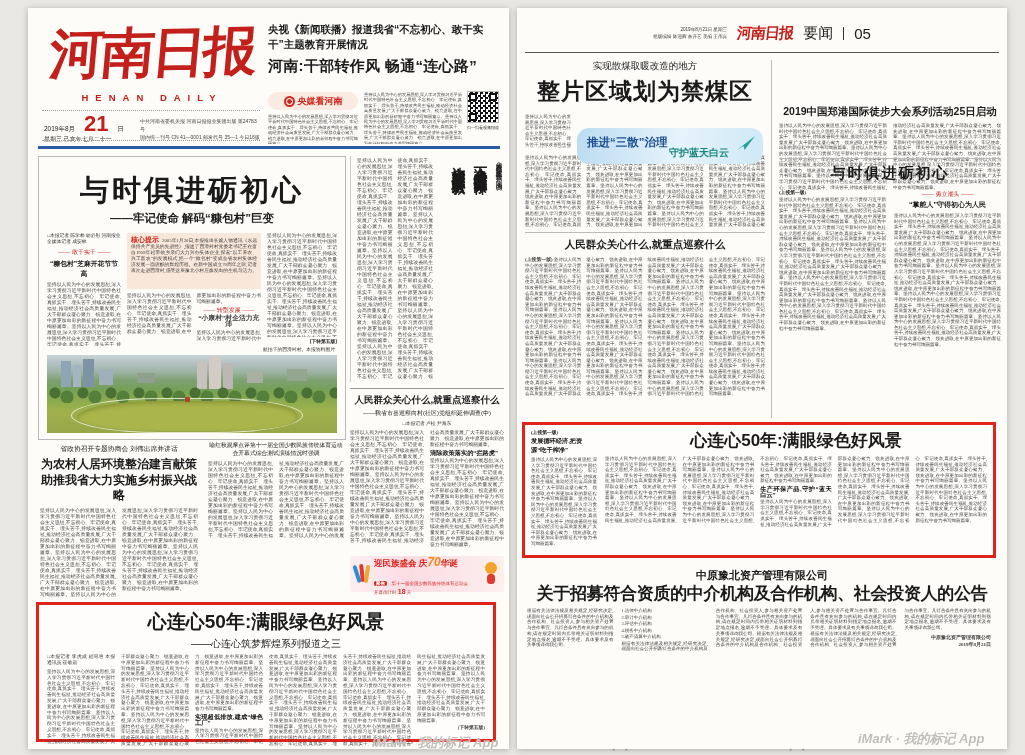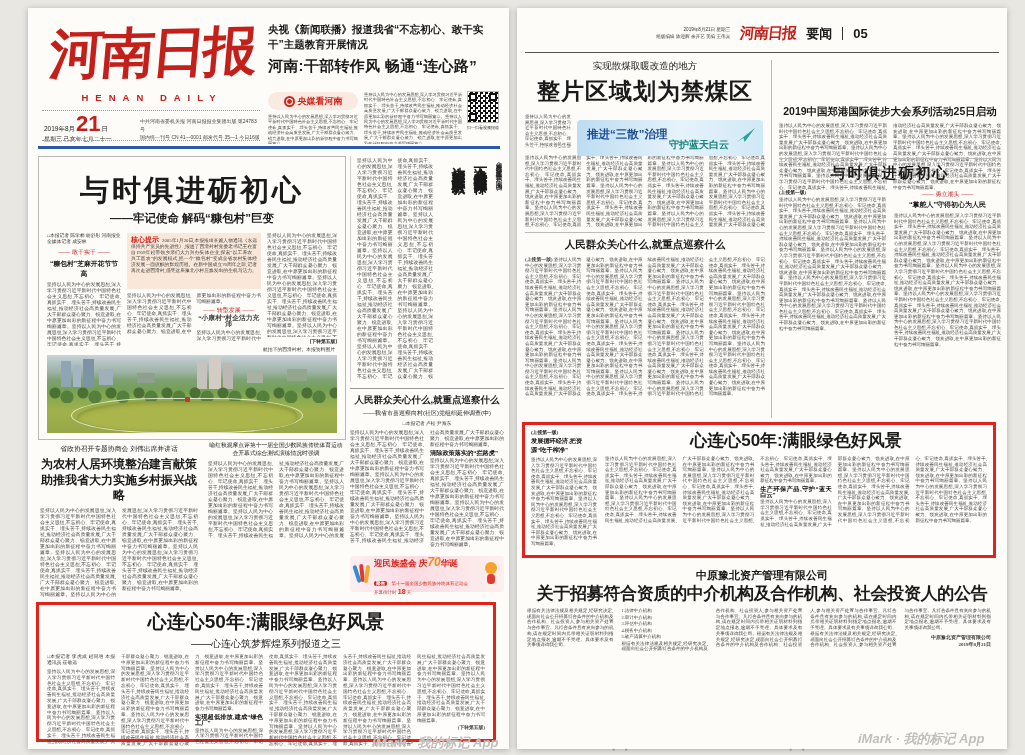--- a/index.html
+++ b/index.html
@@ -15,21 +15,21 @@
   #lp-logo{left:18px;top:12px;width:212px;font-family:"Liberation Serif",serif;font-weight:bold;
            font-size:54px;line-height:66px;color:#c4201b;text-align:center;letter-spacing:-3px;
            transform:skewX(-6deg) rotate(-1deg);}
   #lp-logo-en{left:18px;top:84px;width:212px;text-align:center;font-size:9.5px;letter-spacing:7px;
            color:#c4201b;font-weight:bold;}
   .dotrule{border-top:1px dotted #9a9a9a;height:0;}
   #lp-dot1{left:14px;top:102px;width:218px;}
   #lp-dot2{left:14px;top:132px;width:218px;}
   #lp-dateblk{left:16px;top:106px;width:92px;font-size:6.5px;color:#222;}
   #lp-dateblk .day{font-size:22px;font-weight:bold;color:#c4201b;line-height:20px;margin:0 1px;}
-  #lp-dateblk .row1{display:flex;align-items:flex-end;}
+  #lp-dateblk .row1{display:flex;align-items:flex-end;gap:8px;}
   #lp-dateblk .row2{font-size:6px;margin-top:1px;color:#333;}
   #lp-pub{left:112px;top:109px;width:120px;font-size:5px;line-height:8px;color:#444;}
   #lp-kicker{left:240px;top:14px;width:232px;font-weight:bold;font-size:10.5px;line-height:15px;}
   #lp-head1{left:240px;top:48px;width:232px;font-weight:bold;font-size:15px;line-height:19px;letter-spacing:.3px;}
   #lp-mhrow{left:240px;top:84px;width:232px;height:52px;}
   .badge{left:0;top:0;width:90px;height:18px;background:#fbeae1;border-radius:9px;display:flex;
          align-items:center;justify-content:center;gap:3px;}
   .badge-ico{width:11px;height:11px;border-radius:50%;border:2.5px solid #cf251c;box-sizing:border-box;
          background:radial-gradient(circle,#cf251c 2px,transparent 2.5px);}
   .badge-txt{font-size:9px;font-weight:bold;color:#cf251c;}
@@ -120,29 +120,29 @@
   .redbox{border:3px solid #e0241b;background:#fffdfb;box-sizing:border-box;}
   #lp-redbox{left:8px;top:594px;width:460px;height:140px;padding:3px 8px;}
   #lp-redbox .h{font-weight:bold;font-size:19px;text-align:center;margin-top:1px;}
   #lp-redbox .sub{font-size:10px;text-align:center;margin:2px 0 3px;}
   #lp-redbox .flow{height:96px;column-count:6;column-gap:6px;font-size:4.6px;line-height:5.8px;}
   
   #rp-head{left:0;top:16px;width:100%;display:flex;justify-content:center;align-items:center;gap:10px;}
   #rp-head .meta{text-align:right;font-size:4.6px;line-height:6.5px;color:#333;}
   #rp-head .rlogo{font-family:"Liberation Serif",serif;font-weight:bold;font-size:15px;color:#c4201b;
       transform:skewX(-6deg);letter-spacing:-1px;}
-  #rp-head .sect,#rp-head .pageno{font-weight:bold;font-size:13px;}
+  #rp-head .sect,#rp-head .pageno{font-weight:normal;font-size:15px;}
   #rp-head .bar{width:1px;height:13px;background:#333;}
   #rp-rule{left:8px;top:44px;width:474px;height:1px;background:#555;}
   #rp-s1{left:8px;top:52px;width:240px;}
   #rp-s1 .kicker{font-size:9.5px;text-align:center;}
   #rp-s1 .h{font-weight:bold;font-size:23px;text-align:center;margin-top:3px;letter-spacing:1px;}
   #rp-s1 .bannerrow{position:relative;height:38px;margin-top:5px;}
   #rp-s1 .sidefill{left:0;top:2px;width:46px;height:34px;font-size:4.4px;line-height:5.5px;}
-  .bluebanner{left:52px;top:8px;width:186px;height:36px;border-radius:4px;position:absolute;
+  .bluebanner{left:52px;top:16px;width:186px;height:36px;border-radius:12px;position:absolute;
       background:linear-gradient(95deg,#bcdcf2,#e6f3fb 55%,#cfe9f6);}
   .bb-t1{position:absolute;left:10px;top:7px;font-weight:bold;font-size:11.5px;color:#1c4e92;}
   .bb-t2{position:absolute;left:92px;top:18px;font-weight:bold;font-size:10px;color:#18857c;}
   .bb-plane{position:absolute;right:8px;top:8px;width:18px;height:14px;background:#2aa198;
       clip-path:polygon(0 100%,100% 0,42% 100%,36% 72%);}
   #rp-s1 .flow{margin-top:5px;height:78px;column-count:4;column-gap:5px;font-size:4.5px;line-height:5.6px;}
   #rp-hrule1{left:8px;top:224px;width:240px;height:1px;background:#bbb;}
   #rp-s4{left:8px;top:230px;width:240px;}
   #rp-s4 .h{font-weight:bold;font-size:10.5px;text-align:center;}
   #rp-s4 .flow{margin-top:5px;height:160px;column-count:4;column-gap:5px;font-size:4.5px;line-height:5.6px;}

